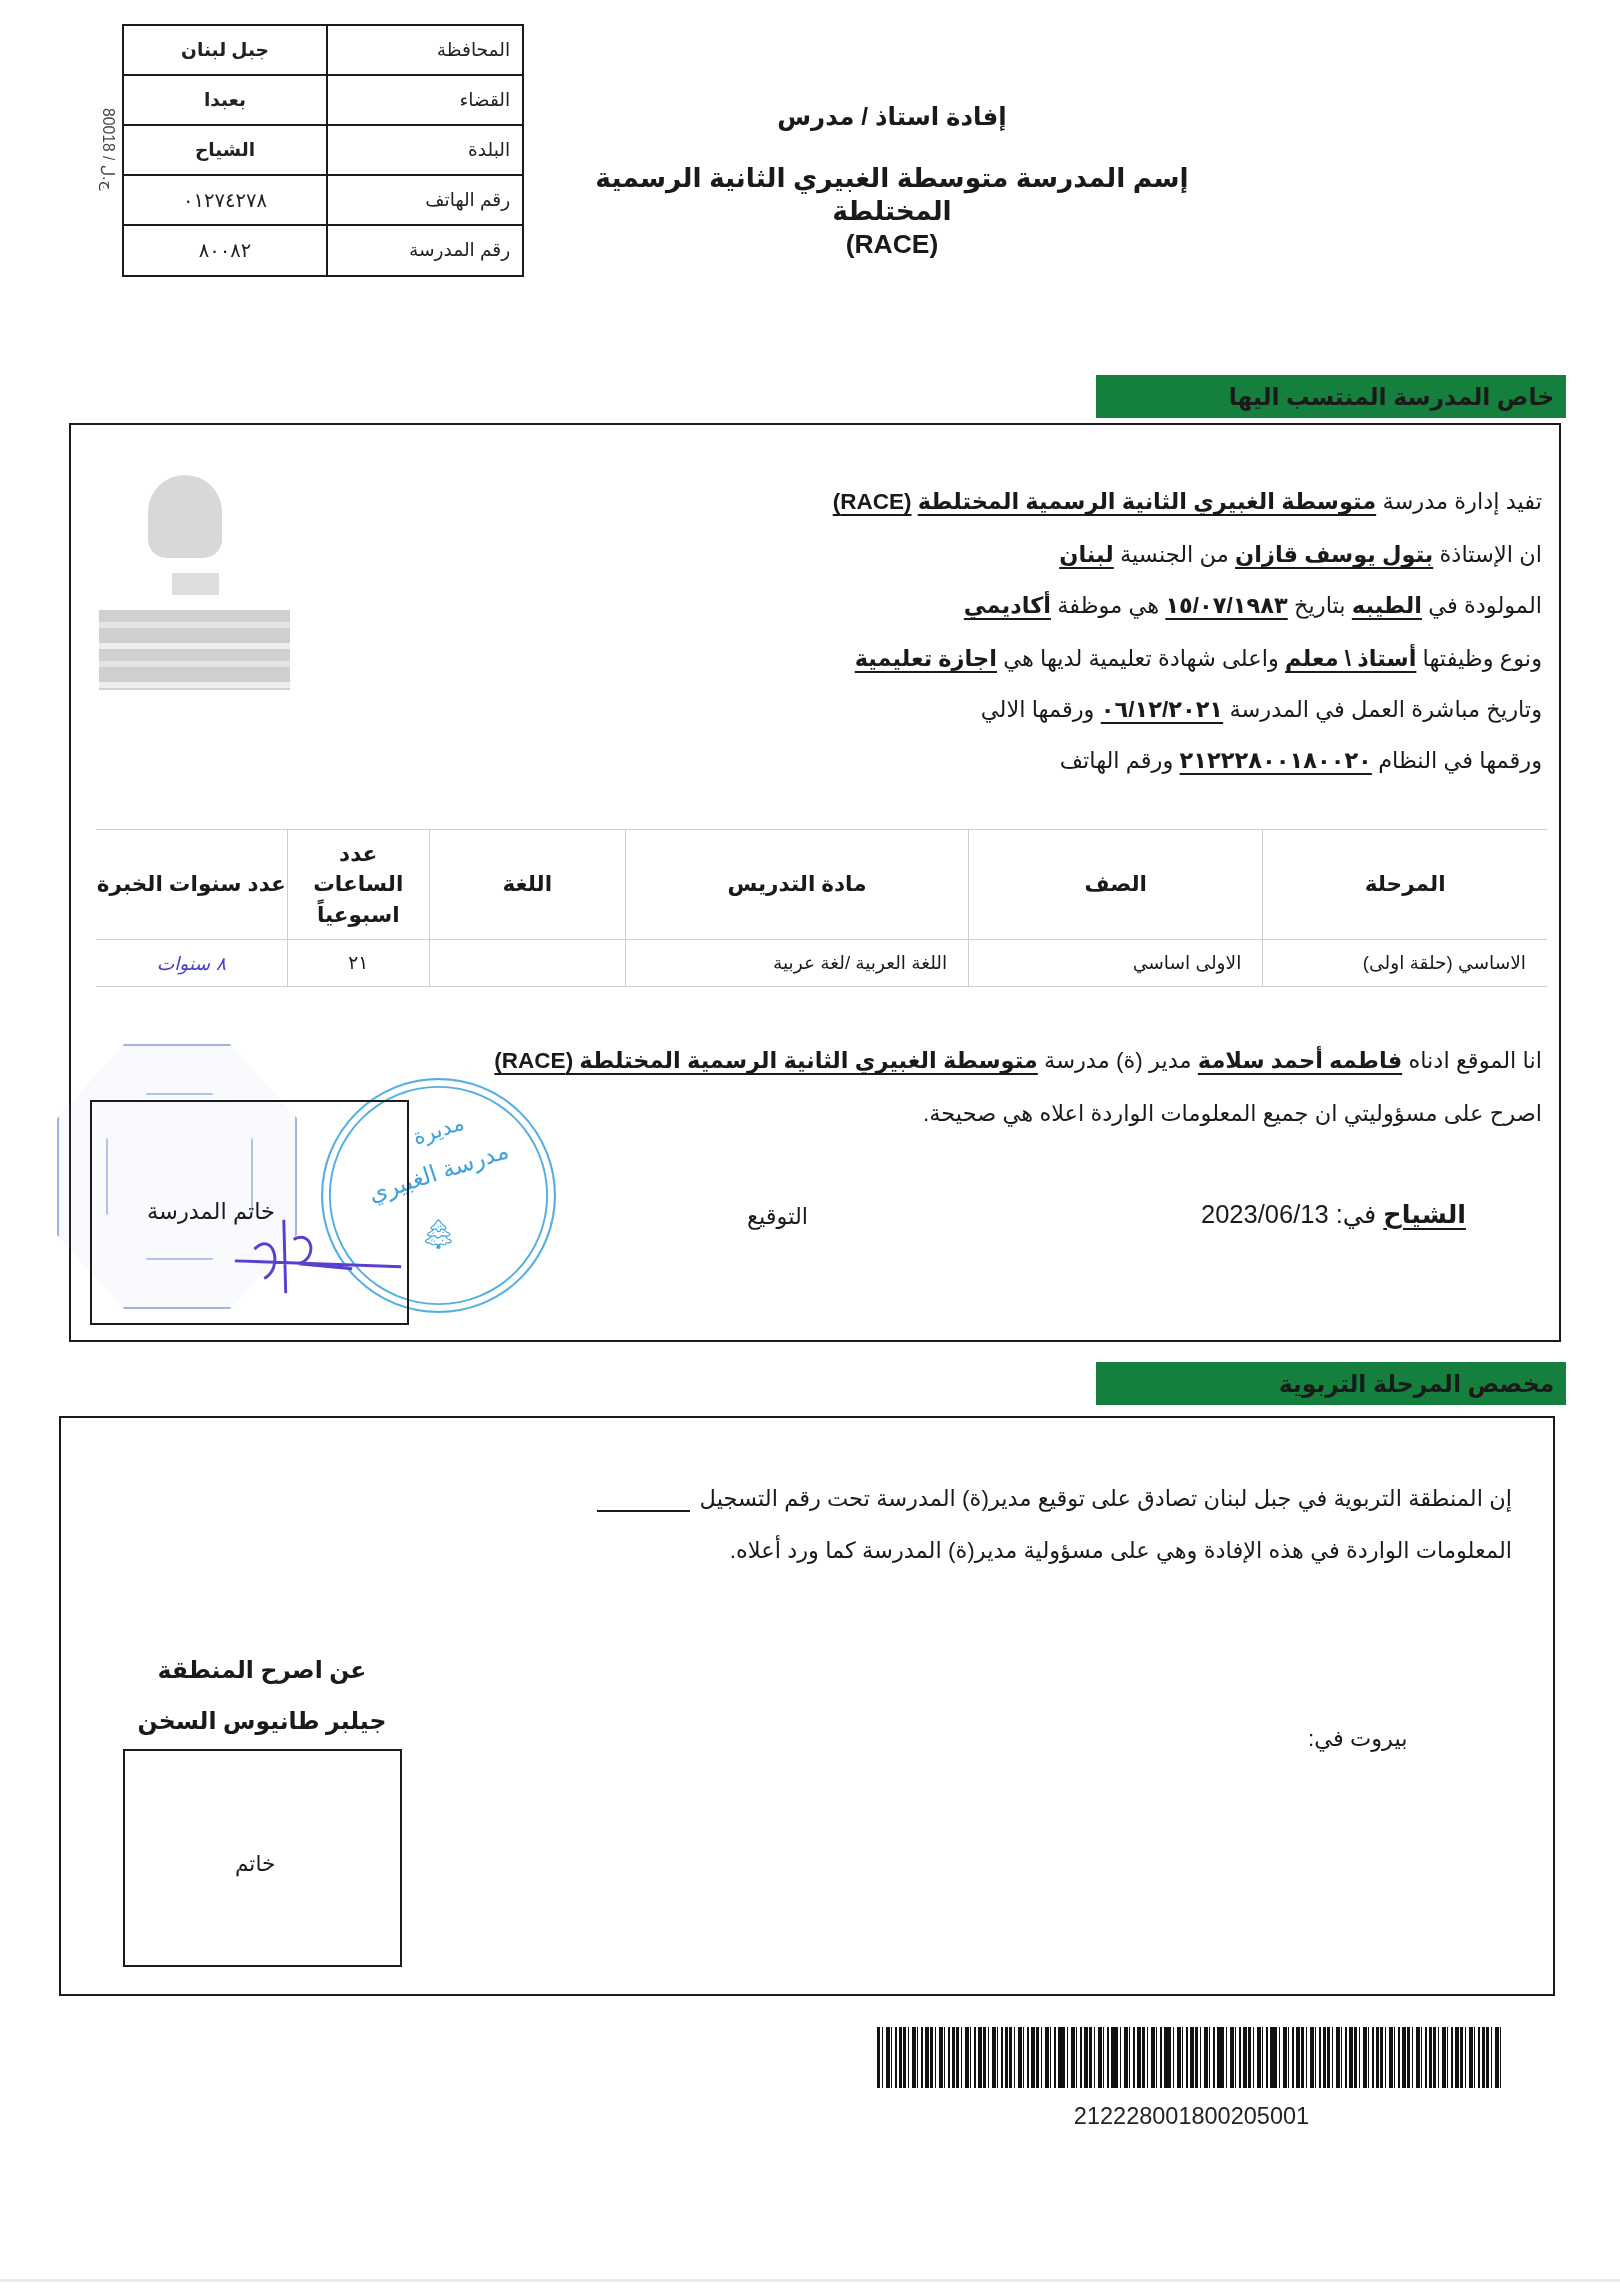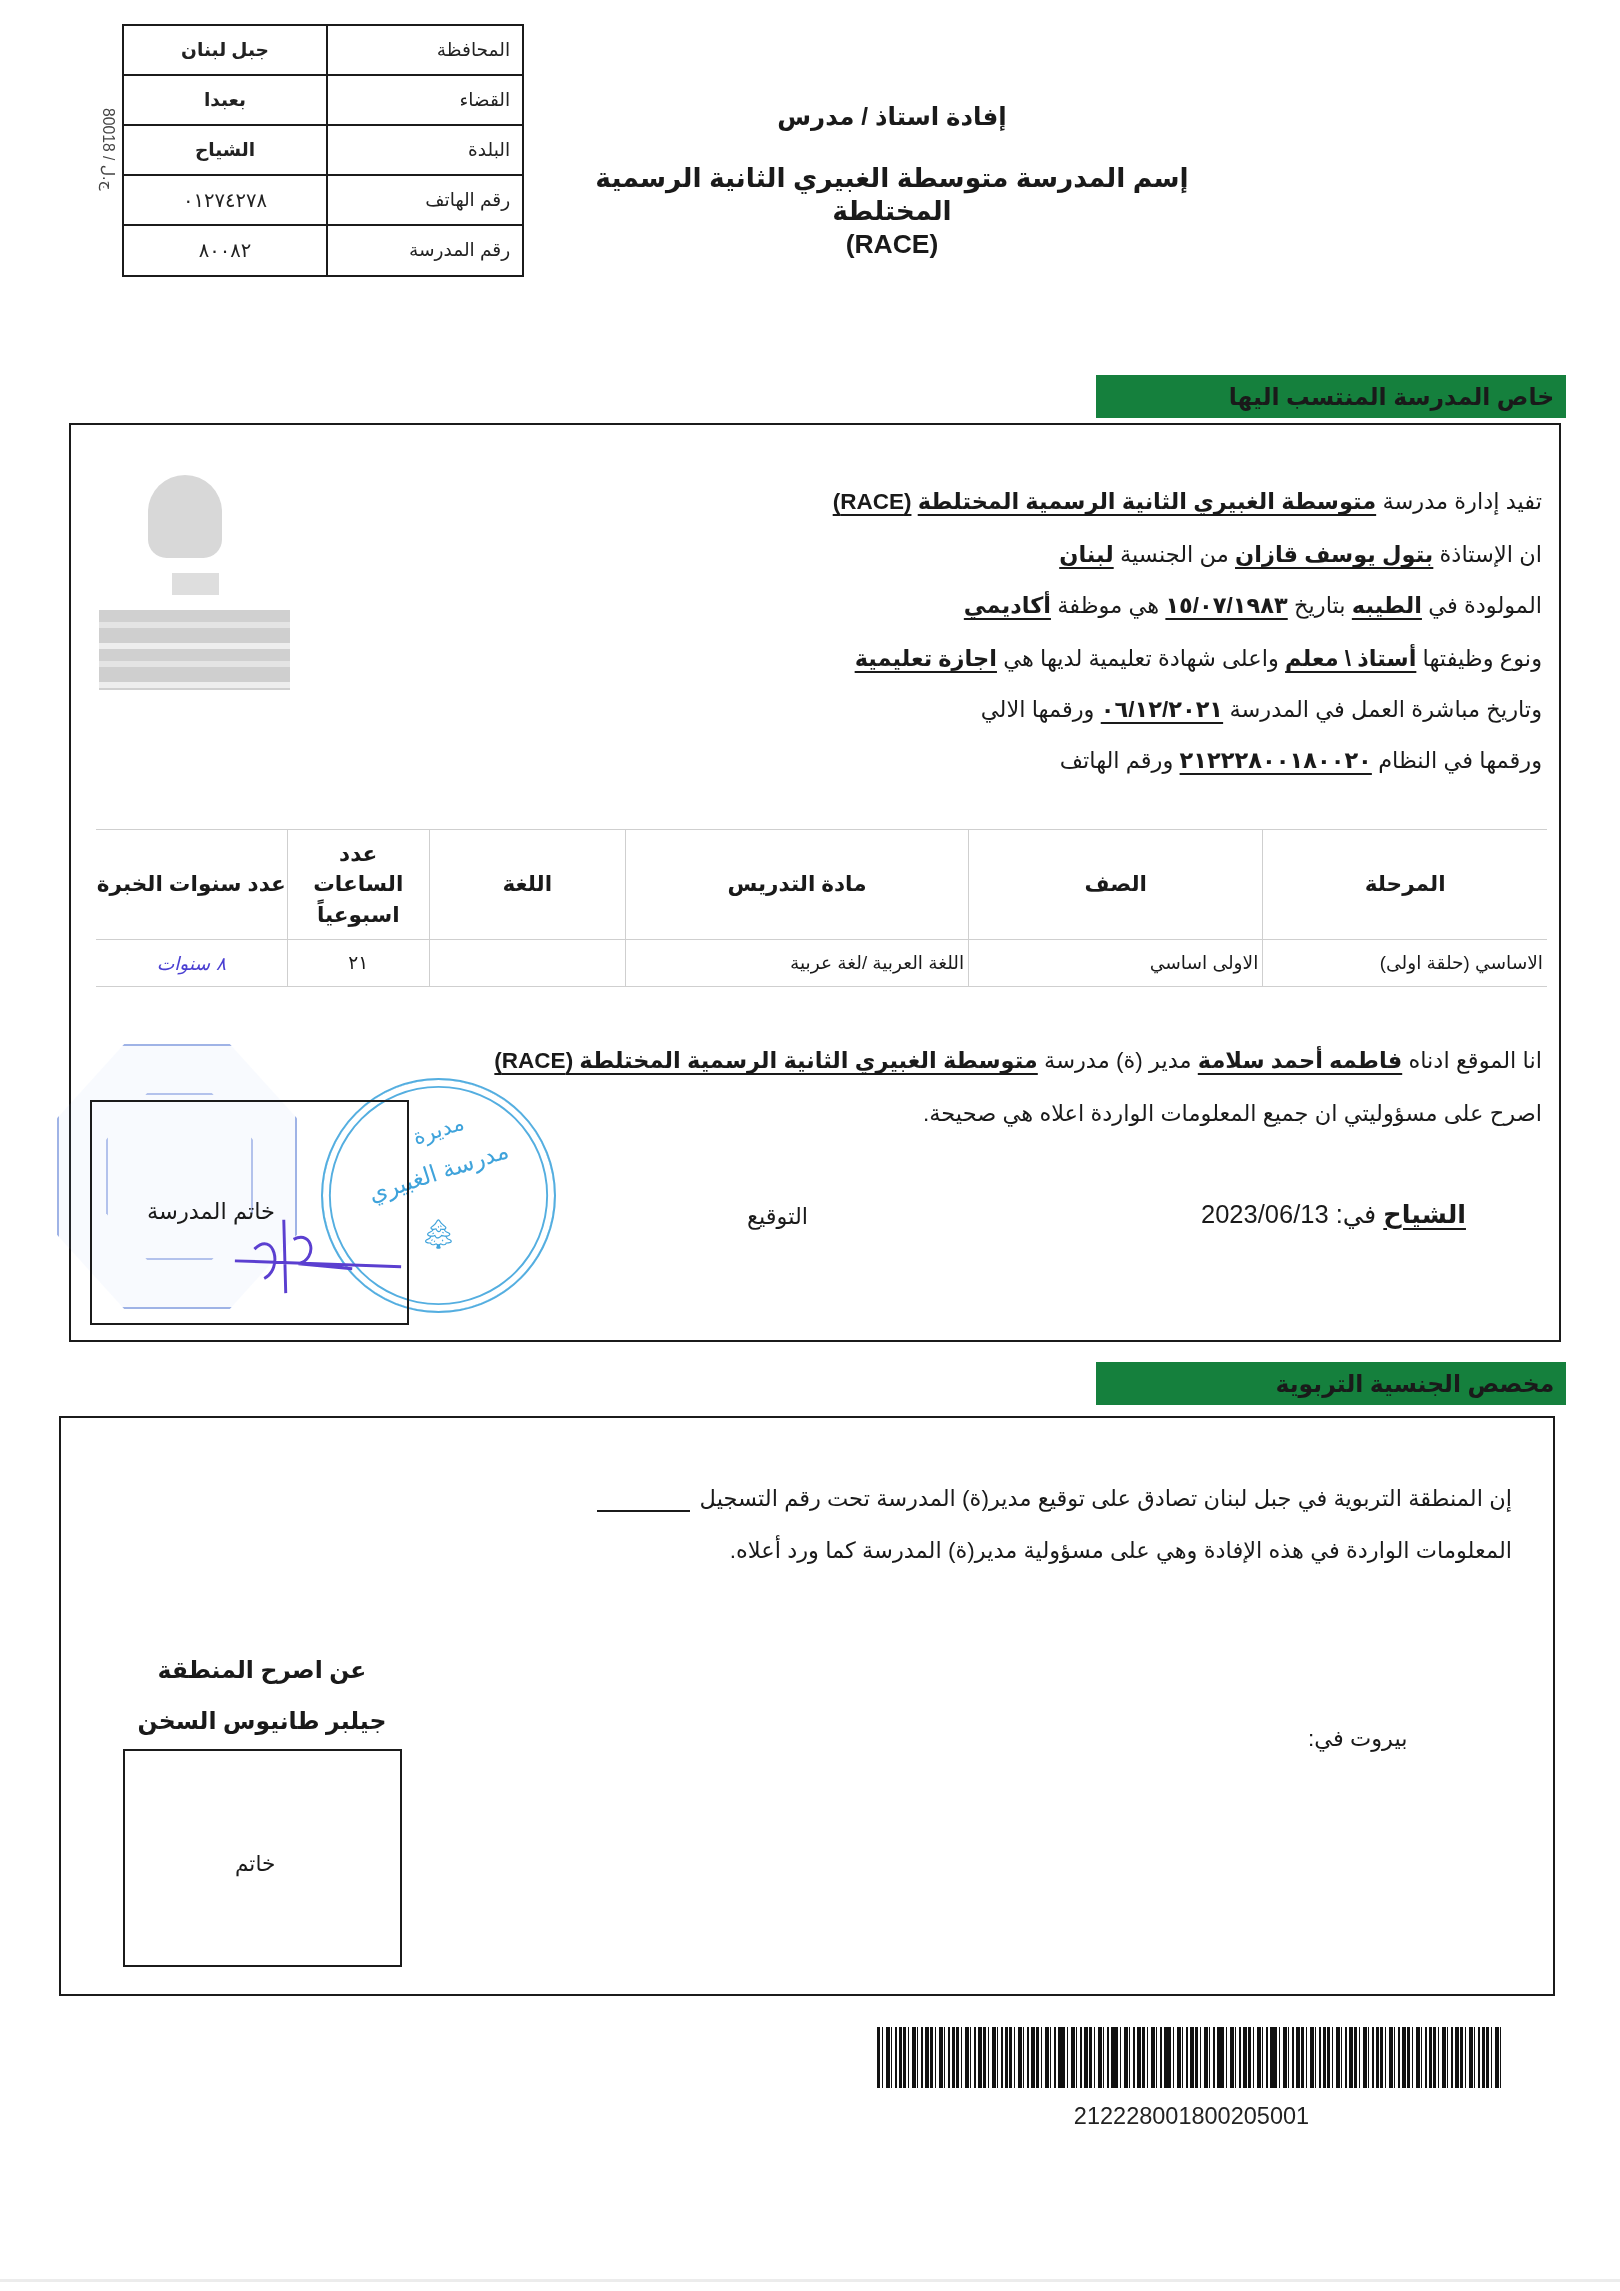--- a/index.html
+++ b/index.html
@@ -54,21 +54,21 @@
     
     .stmt { position: absolute; right: 78px; font-size: 22.5px; white-space: nowrap; direction: rtl; }
     .u { text-decoration: underline; text-underline-offset: 4.9px; font-weight: bold; }
     .b { font-weight: normal; }
 
     
     .teach-table { position: absolute; left: 96px; top: 829px; width: 1451px; border-collapse: collapse; direction: rtl; }
     .teach-table th, .teach-table td { border: 1px solid #cfcfcf; text-align: center; }
     .teach-table th { height: 110px; font-size: 21.6px; font-weight: bold; line-height: 1.4; }
     .teach-table td { height: 47px; font-size: 18.6px; }
-    .teach-table td.r { text-align: right; padding-right: 4px; }
+    .teach-table td.r { text-align: right; padding-right: 21px; }
     .teach-table tr > *:first-child { border-right: none; }
     .teach-table tr > *:last-child { border-left: none; }
     .handwritten { color: #4a3fd2; font-size: 29px; font-family: "DejaVu Serif", serif; font-style: italic; }
 
     
     .stamp-oct { position: absolute; left: 57px; top: 1044px; width: 240px; height: 265px; border: 2px solid #9fb3e6;
       clip-path: polygon(28% 0,72% 0,100% 28%,100% 72%,72% 100%,28% 100%,0 72%,0 28%); background: rgba(170,190,240,0.08); }
     .stamp-oct-inner { position: absolute; left: 106px; top: 1093px; width: 147px; height: 167px;
       border: 2px solid #b3c2ec; clip-path: polygon(28% 0,72% 0,100% 28%,100% 72%,72% 100%,28% 100%,0 72%,0 28%); }
     .stamp-circle { position: absolute; left: 321px; top: 1078px; width: 235px; height: 235px; border-radius: 50%;
@@ -226,21 +226,21 @@
 <div class="seal-box"></div>
 <div class="seal-label">خاتم المدرسة</div>
 <svg class="signature" width="186" height="88" viewBox="0 0 190 90">
   <path d="M10 52 L180 58 M30 40 C50 20 60 60 40 70 M60 10 L62 85 M70 30 C90 20 95 50 75 55 L130 60" stroke="#5b3fd0" stroke-width="3" fill="none"></path>
 </svg>
 <div class="sig-label">التوقيع</div>
 <div class="place-date">
   <span class="u">الشياح</span><span class="b"> في: </span><span>2023/06/13</span>
 </div>
 
-<div class="section-bar" style="left:1096px; top:1362px; width:470px;">مخصص الجنسية التربوية</div>
+<div class="section-bar" style="left:1096px; top:1362px; width:470px;">مخصص المرحلة التربوية</div>
 
 <div class="box" style="left:59px; top:1416px; width:1496px; height:580px;"></div>
 
 <div class="zone-text" style="top:1485px;">
   <span>إن المنطقة التربوية في جبل لبنان تصادق على توقيع مدير(ة) المدرسة تحت رقم التسجيل</span><span class="blank-line"></span>
 </div>
 <div class="zone-text" style="top:1537px;">المعلومات الواردة في هذه الإفادة وهي على مسؤولية مدير(ة) المدرسة كما ورد أعلاه.</div>
 
 <div class="zone-head" style="left:125px; top:1656px;">عن اصرح المنطقة</div>
 <div class="zone-head" style="left:125px; top:1707px;">جيلبر طانيوس السخن</div>

